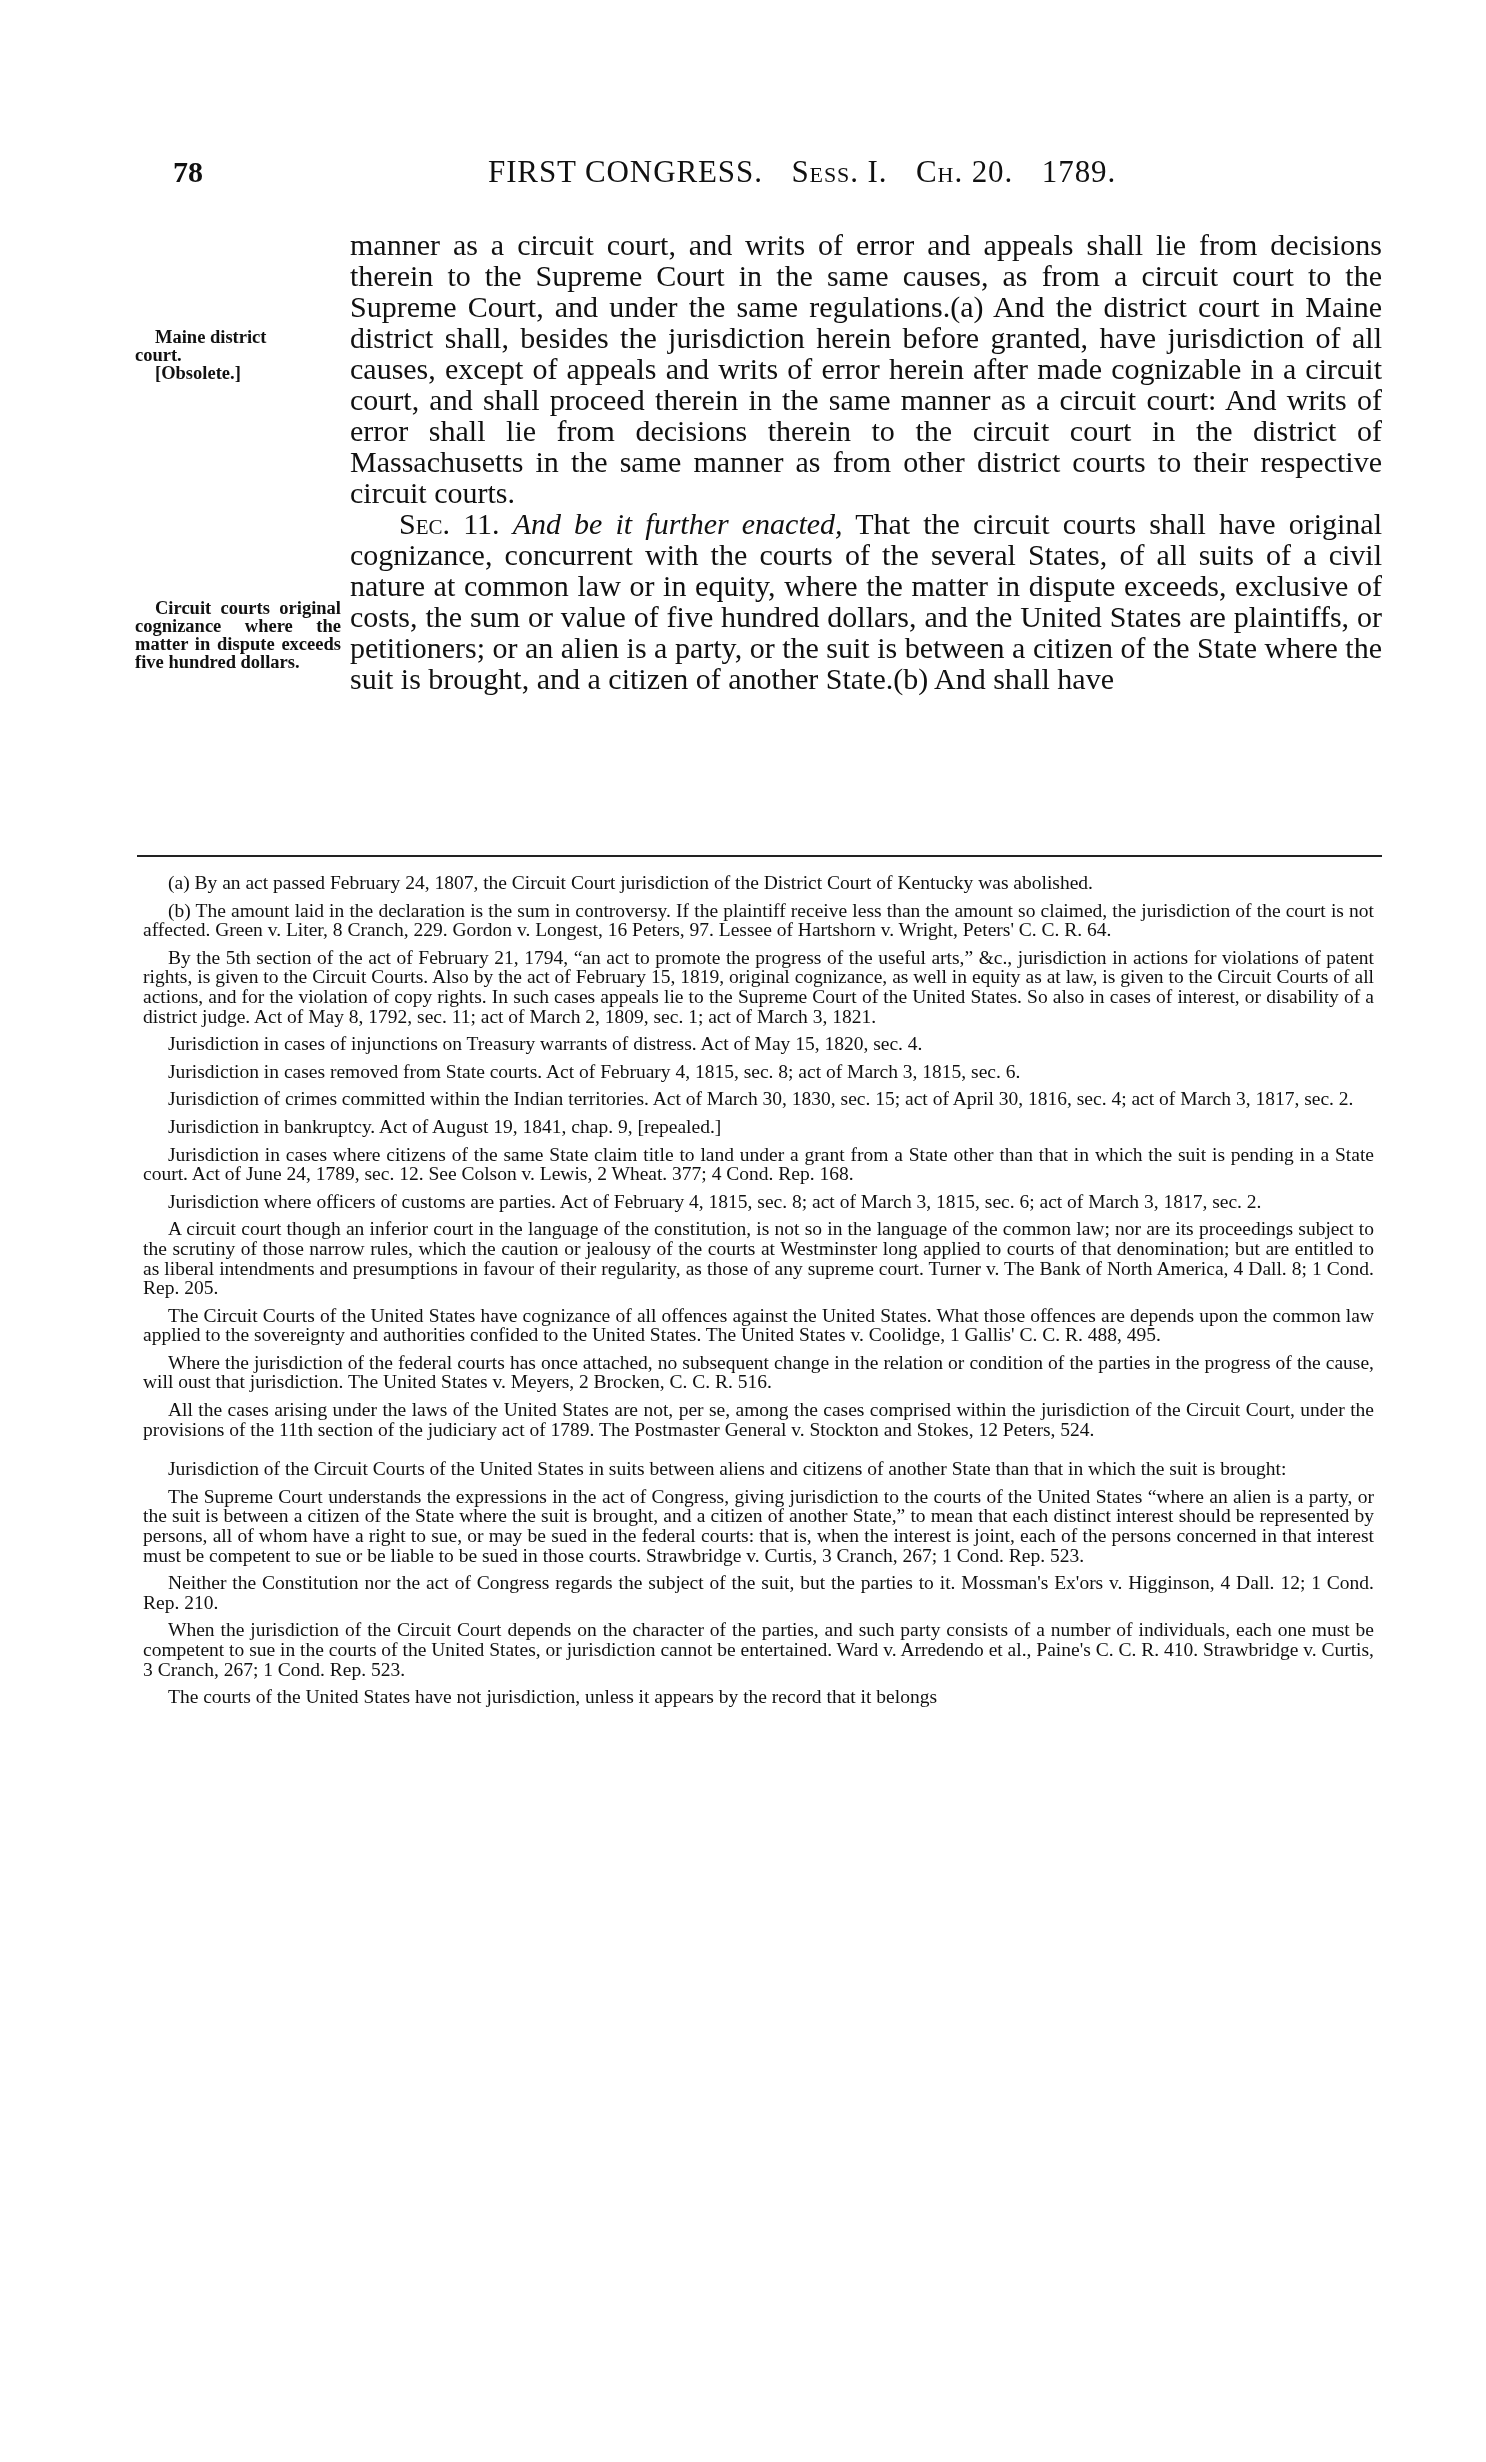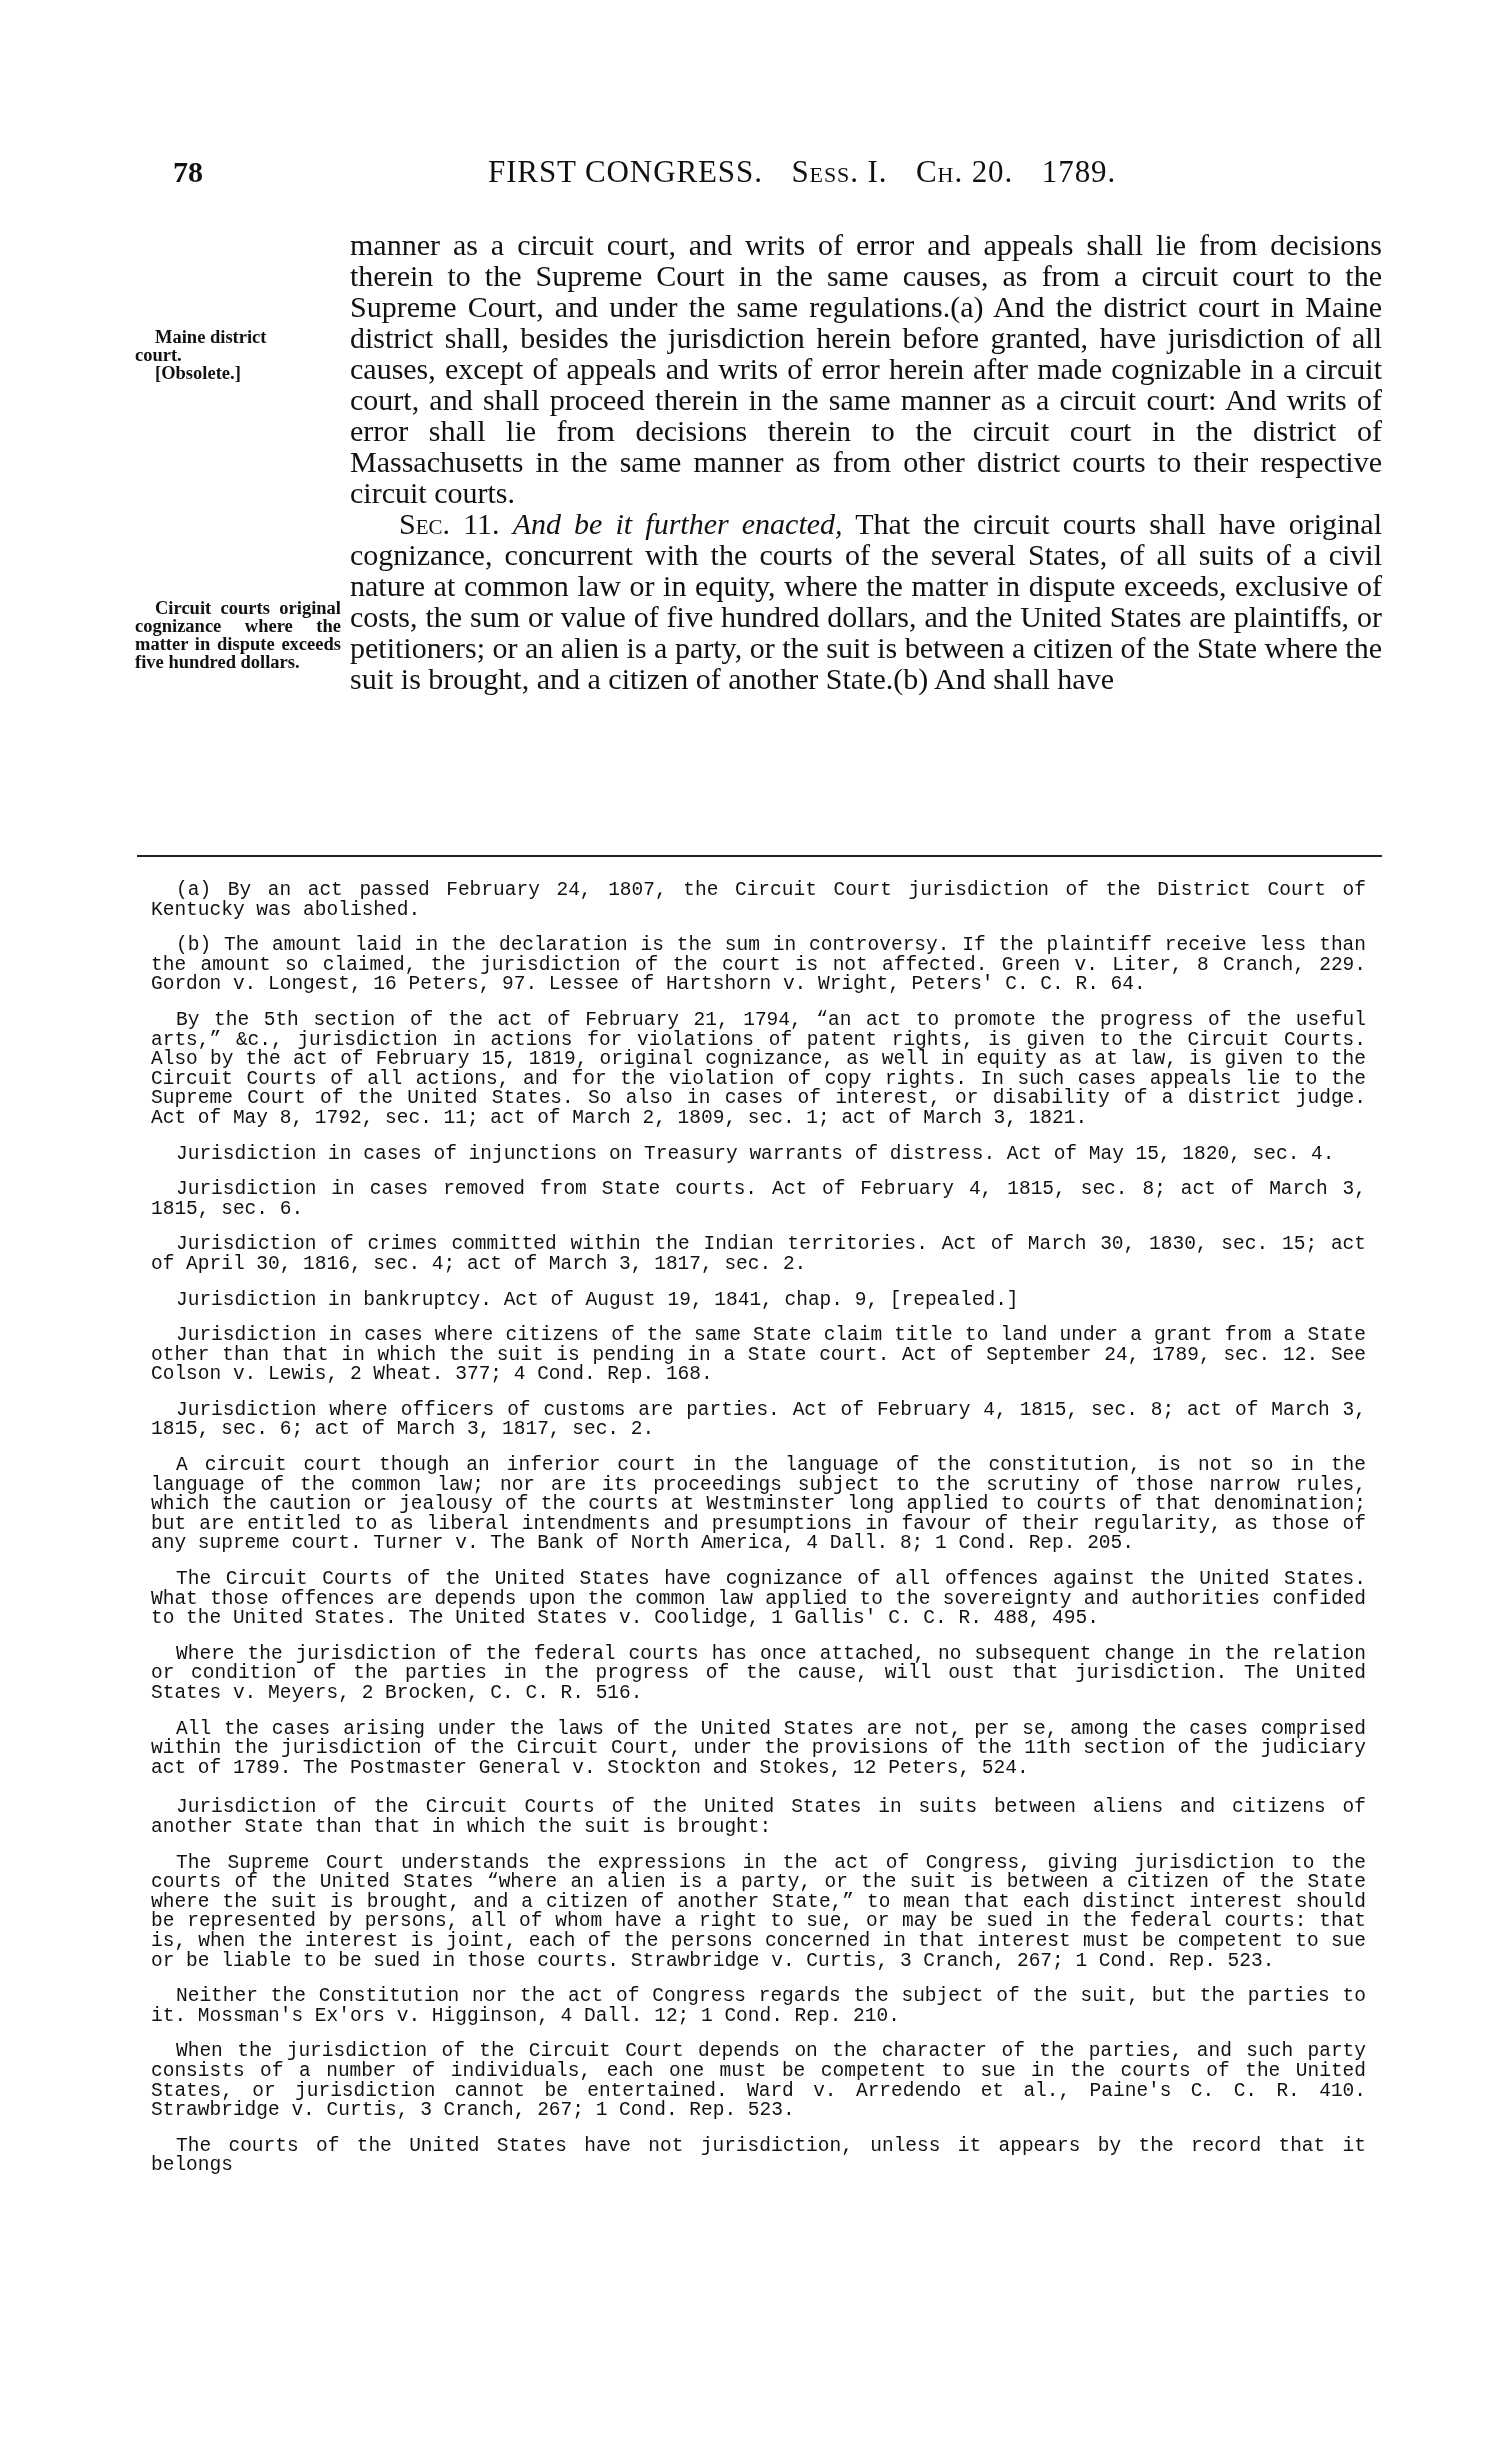--- a/index.html
+++ b/index.html
@@ -10,21 +10,21 @@
   .running-head span { margin-right: 20px; }
   .margin-note { position: absolute; left: 135px; width: 206px; font-size: 18.5px; line-height: 18px; font-family: "Liberation Serif", serif; font-weight: bold; text-align: justify; text-align-last: left; }
   .margin-note .indent { display:block; text-indent: 20px; }
   .body-text { position: absolute; left: 350px; width: 1032px; font-family: "Liberation Serif", serif; font-size: 30px; line-height: 31px; text-align: justify; }
   .body-text p { margin: 0; }
   .body-text .ind { text-indent: 29px; }
   .body-text .sec { font-variant: small-caps; margin-left: 20px; }
   .body-text i { }
   .rule { position: absolute; left: 137px; top: 855px; width: 1245px; height: 0; border-top: 2.7px solid #222; }
   .footnotes { position: absolute; left: 135px; top: 865px; width: 1247px; font-family: "Liberation Serif", serif; font-size: 19.5px; line-height: 19.6px; text-align: justify; }
-  .footnotes p { margin: 16px; text-indent: 25px; font-family: Liberation Mono, monospace; }
+  .footnotes p { margin: 8px; text-indent: 25px; }
   .footnotes p.gap { margin-top: 20px; }
 </style>
 </head>
 <body>
 
 <div>
 
   <div class="page-number">78</div>
 
   <div class="running-head">
@@ -50,21 +50,21 @@
   <div class="rule"></div>
 
   <div class="footnotes">
     <p>(a) By an act passed February 24, 1807, the Circuit Court jurisdiction of the District Court of Kentucky was abolished.</p>
     <p>(b) The amount laid in the declaration is the sum in controversy. If the plaintiff receive less than the amount so claimed, the jurisdiction of the court is not affected. Green v. Liter, 8 Cranch, 229. Gordon v. Longest, 16 Peters, 97. Lessee of Hartshorn v. Wright, Peters' C. C. R. 64.</p>
     <p>By the 5th section of the act of February 21, 1794, “an act to promote the progress of the useful arts,” &amp;c., jurisdiction in actions for violations of patent rights, is given to the Circuit Courts. Also by the act of February 15, 1819, original cognizance, as well in equity as at law, is given to the Circuit Courts of all actions, and for the violation of copy rights. In such cases appeals lie to the Supreme Court of the United States. So also in cases of interest, or disability of a district judge. Act of May 8, 1792, sec. 11; act of March 2, 1809, sec. 1; act of March 3, 1821.</p>
     <p>Jurisdiction in cases of injunctions on Treasury warrants of distress. Act of May 15, 1820, sec. 4.</p>
     <p>Jurisdiction in cases removed from State courts. Act of February 4, 1815, sec. 8; act of March 3, 1815, sec. 6.</p>
     <p>Jurisdiction of crimes committed within the Indian territories. Act of March 30, 1830, sec. 15; act of April 30, 1816, sec. 4; act of March 3, 1817, sec. 2.</p>
     <p>Jurisdiction in bankruptcy. Act of August 19, 1841, chap. 9, [repealed.]</p>
-    <p>Jurisdiction in cases where citizens of the same State claim title to land under a grant from a State other than that in which the suit is pending in a State court. Act of September 24, 1789, sec. 12. See Colson v. Lewis, 2 Wheat. 377; 4 Cond. Rep. 168.</p>
+    <p>Jurisdiction in cases where citizens of the same State claim title to land under a grant from a State other than that in which the suit is pending in a State court. Act of June 24, 1789, sec. 12. See Colson v. Lewis, 2 Wheat. 377; 4 Cond. Rep. 168.</p>
     <p>Jurisdiction where officers of customs are parties. Act of February 4, 1815, sec. 8; act of March 3, 1815, sec. 6; act of March 3, 1817, sec. 2.</p>
     <p>A circuit court though an inferior court in the language of the constitution, is not so in the language of the common law; nor are its proceedings subject to the scrutiny of those narrow rules, which the caution or jealousy of the courts at Westminster long applied to courts of that denomination; but are entitled to as liberal intendments and presumptions in favour of their regularity, as those of any supreme court. Turner v. The Bank of North America, 4 Dall. 8; 1 Cond. Rep. 205.</p>
     <p>The Circuit Courts of the United States have cognizance of all offences against the United States. What those offences are depends upon the common law applied to the sovereignty and authorities confided to the United States. The United States v. Coolidge, 1 Gallis' C. C. R. 488, 495.</p>
     <p>Where the jurisdiction of the federal courts has once attached, no subsequent change in the relation or condition of the parties in the progress of the cause, will oust that jurisdiction. The United States v. Meyers, 2 Brocken, C. C. R. 516.</p>
     <p>All the cases arising under the laws of the United States are not, per se, among the cases comprised within the jurisdiction of the Circuit Court, under the provisions of the 11th section of the judiciary act of 1789. The Postmaster General v. Stockton and Stokes, 12 Peters, 524.</p>
     <p class="gap">Jurisdiction of the Circuit Courts of the United States in suits between aliens and citizens of another State than that in which the suit is brought:</p>
     <p>The Supreme Court understands the expressions in the act of Congress, giving jurisdiction to the courts of the United States “where an alien is a party, or the suit is between a citizen of the State where the suit is brought, and a citizen of another State,” to mean that each distinct interest should be represented by persons, all of whom have a right to sue, or may be sued in the federal courts: that is, when the interest is joint, each of the persons concerned in that interest must be competent to sue or be liable to be sued in those courts. Strawbridge v. Curtis, 3 Cranch, 267; 1 Cond. Rep. 523.</p>
     <p>Neither the Constitution nor the act of Congress regards the subject of the suit, but the parties to it. Mossman's Ex'ors v. Higginson, 4 Dall. 12; 1 Cond. Rep. 210.</p>
     <p>When the jurisdiction of the Circuit Court depends on the character of the parties, and such party consists of a number of individuals, each one must be competent to sue in the courts of the United States, or jurisdiction cannot be entertained. Ward v. Arredendo et al., Paine's C. C. R. 410. Strawbridge v. Curtis, 3 Cranch, 267; 1 Cond. Rep. 523.</p>
     <p>The courts of the United States have not jurisdiction, unless it appears by the record that it belongs</p>

